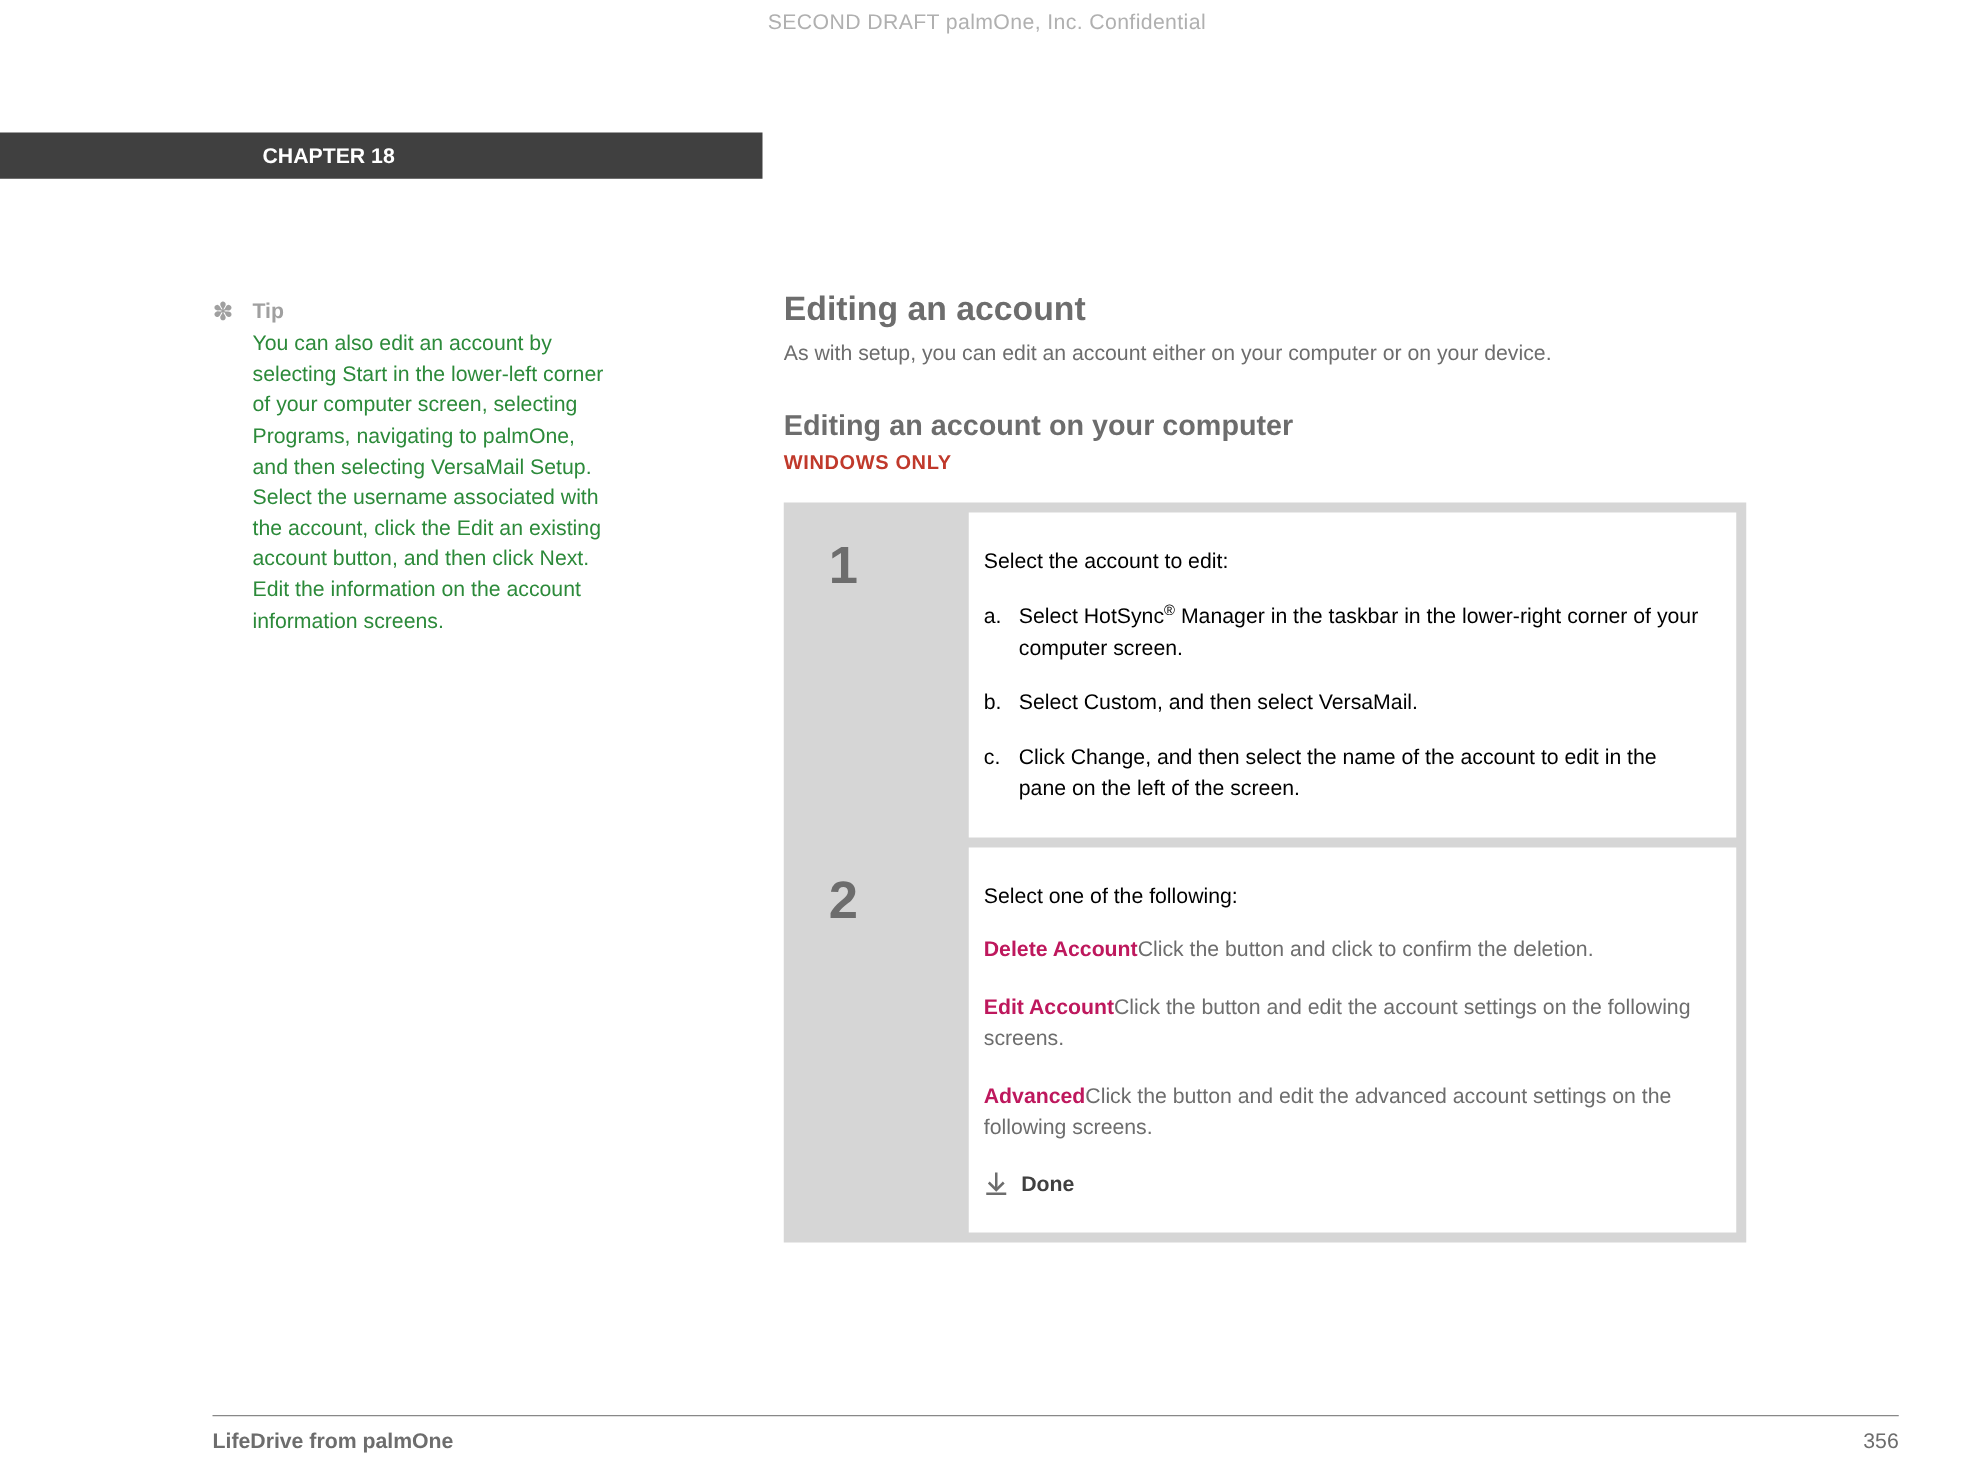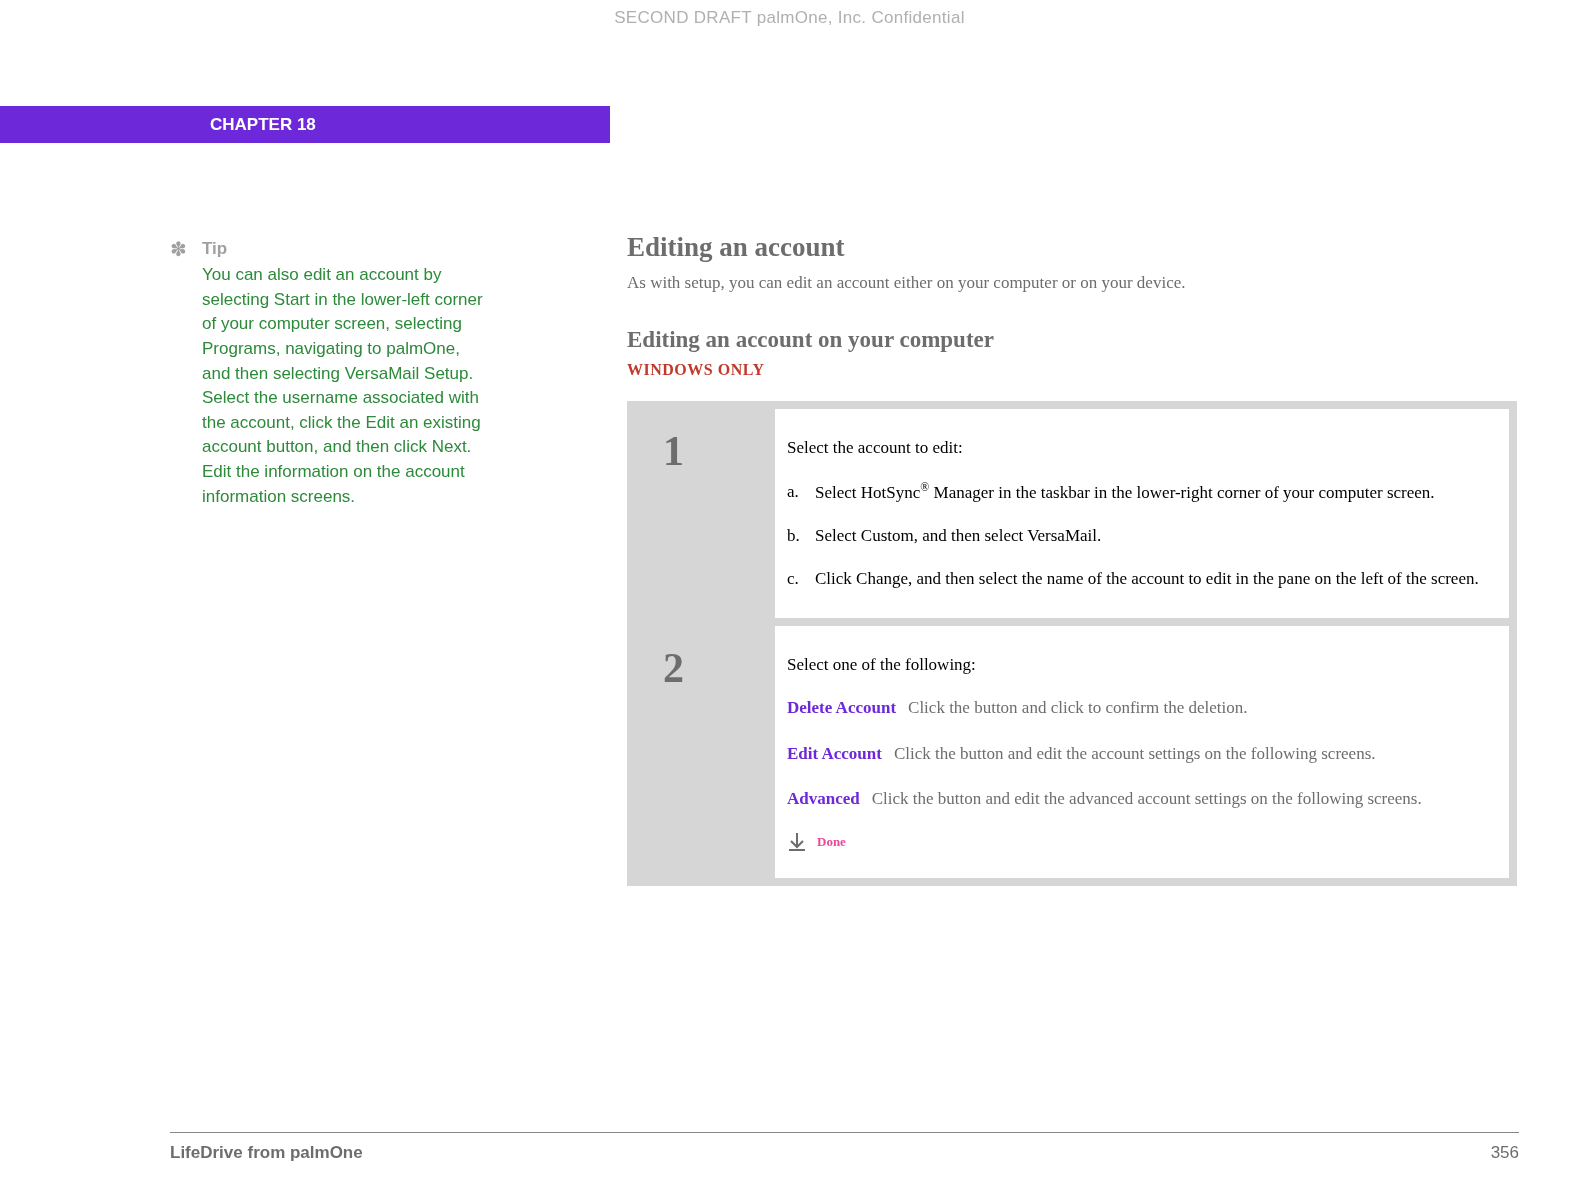--- a/index.html
+++ b/index.html
@@ -23,21 +23,21 @@
     }
     .banner {
       position: absolute;
       top: 106px;
       left: 0;
       right: 0;
       height: 37px;
       display: flex;
     }
     .banner-chapter {
-      background: #6d28d9;
+      background: #404040;
       color: #ffffff;
       font-weight: bold;
       font-size: 17px;
       width: 610px;
       display: flex;
       align-items: center;
       padding-left: 210px;
     }
     .banner-title {
       background: #6d6d6d;
@@ -72,22 +72,21 @@
     .tip-body {
       color: #2c8a3a;
       font-size: 17px;
       line-height: 1.45;
       margin-left: 32px;
     }
     .main {
       position: absolute;
       left: 627px;
       top: 232px;
-      width: 890px;
-      font-family: Liberation Serif, serif;
+      width: 770px;
     }
     .h1 {
       color: #6d6d6d;
       font-weight: bold;
       font-size: 27px;
       margin-bottom: 10px;
     }
     .intro {
       color: #6d6d6d;
       font-size: 17px;
@@ -142,30 +141,29 @@
     .sub-letter {
       width: 28px;
       flex-shrink: 0;
     }
     .sub-text { flex: 1; }
     .option {
       margin-bottom: 20px;
       color: #6d6d6d;
     }
     .option-label {
-      color: #6d28d9;
-      font-weight: bold;
-      margin-right: 12px;
+      color: #be185d;
+      font-weight: bold;
     }
     .done-row {
       display: flex;
       align-items: center;
-      color: #ec4899;
-      font-weight: bold;
-      font-size: 13px;
+      color: #404040;
+      font-weight: bold;
+      font-size: 17px;
     }
     .done-icon {
       width: 20px;
       height: 20px;
       margin-right: 10px;
       position: relative;
     }
     .done-icon svg { display: block; }
     .footer {
       position: absolute;

